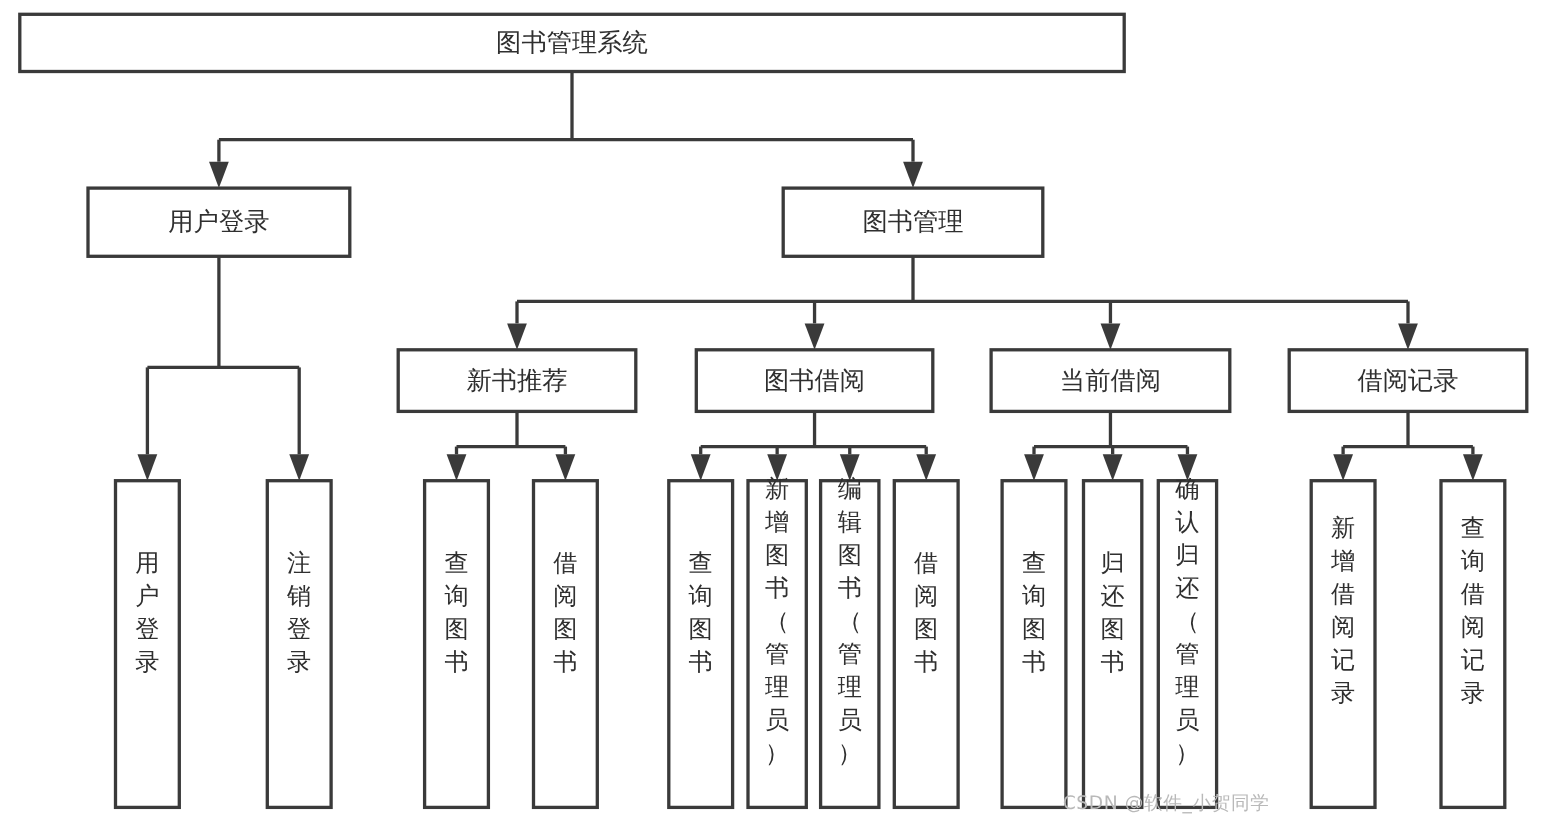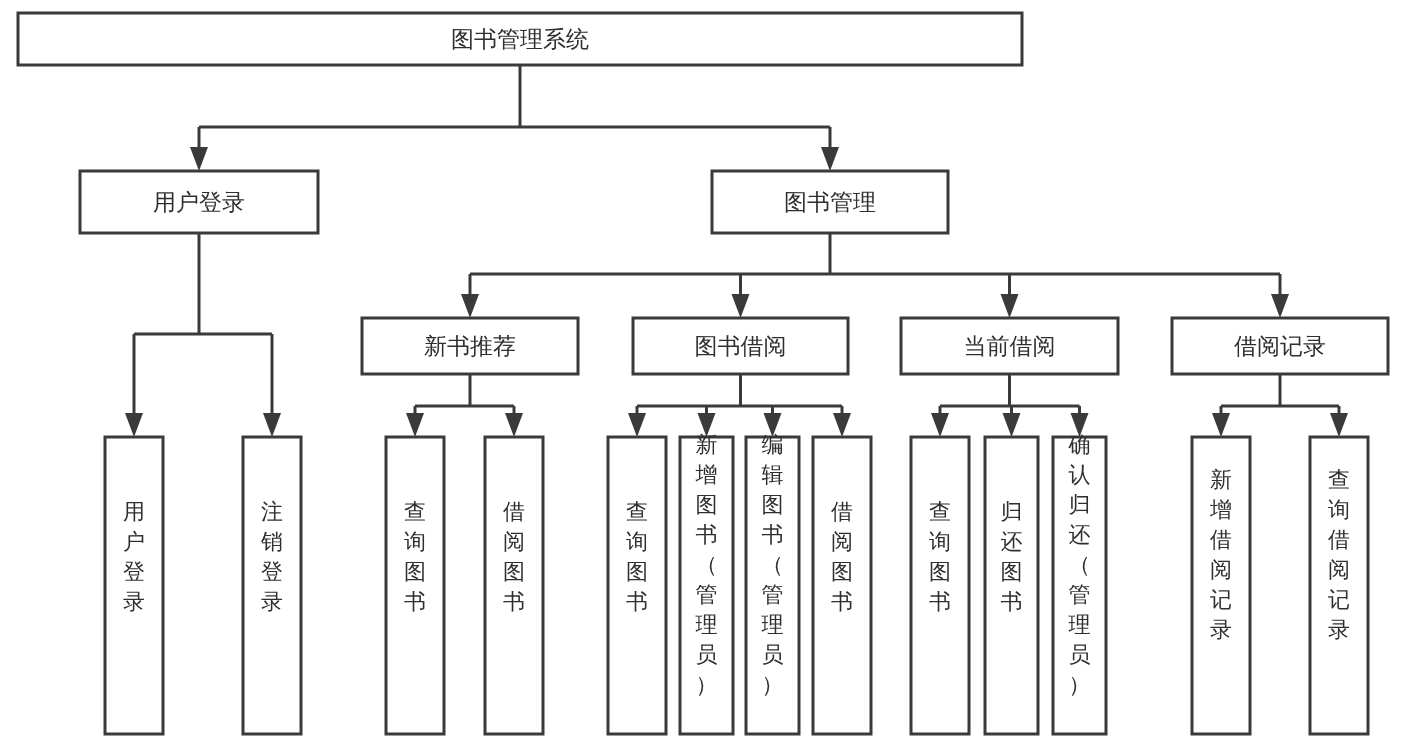--- a/index.html
+++ b/index.html
@@ -203,13 +203,14 @@
         <g>
           <rect x="1192" y="437" width="58" height="297" class="node-box"></rect>
           <text x="1221" y="487" class="node-label-v"><tspan x="1221" dy="0">新</tspan><tspan x="1221" dy="30">增</tspan><tspan x="1221" dy="30">借</tspan><tspan x="1221" dy="30">阅</tspan><tspan x="1221" dy="30">记</tspan><tspan x="1221" dy="30">录</tspan></text>
         </g>
         <g>
           <rect x="1310" y="437" width="58" height="297" class="node-box"></rect>
           <text x="1339" y="487" class="node-label-v"><tspan x="1339" dy="0">查</tspan><tspan x="1339" dy="30">询</tspan><tspan x="1339" dy="30">借</tspan><tspan x="1339" dy="30">阅</tspan><tspan x="1339" dy="30">记</tspan><tspan x="1339" dy="30">录</tspan></text>
         </g>
       </g>
   </svg>
+  <div class="watermark-text">CSDN @软件_小贺同学</div>
 </div>
 
 </body></html>

